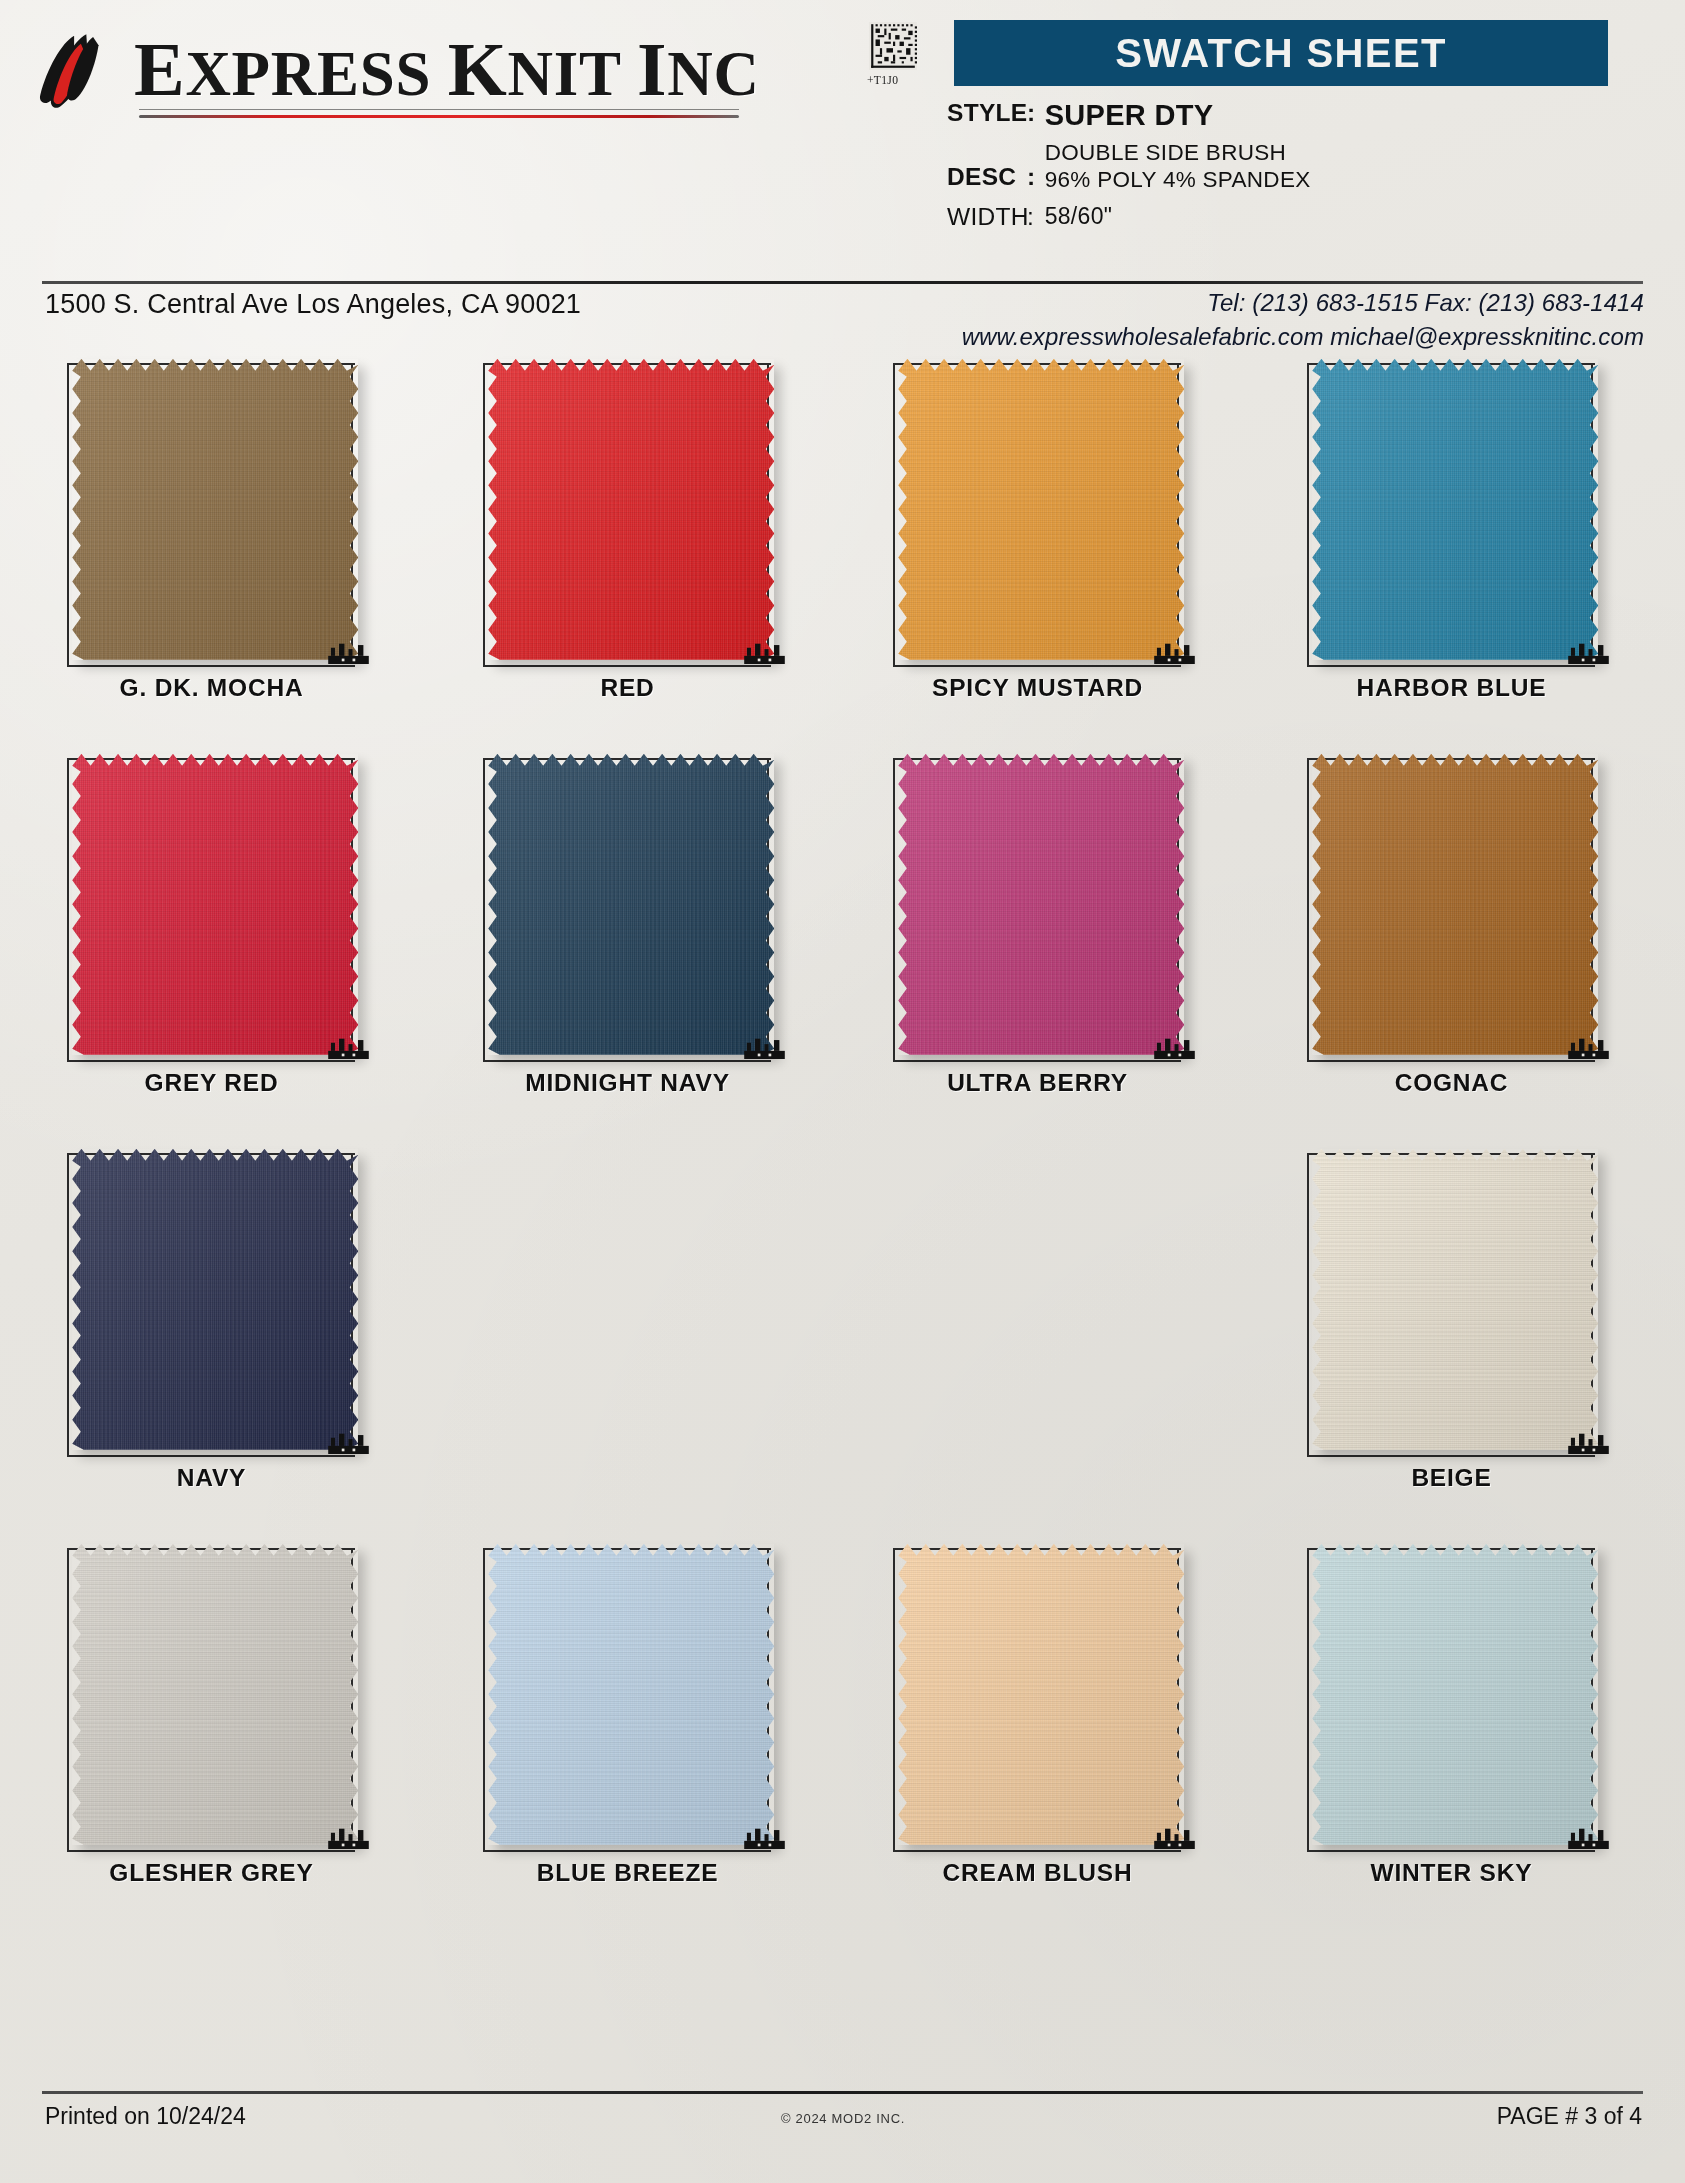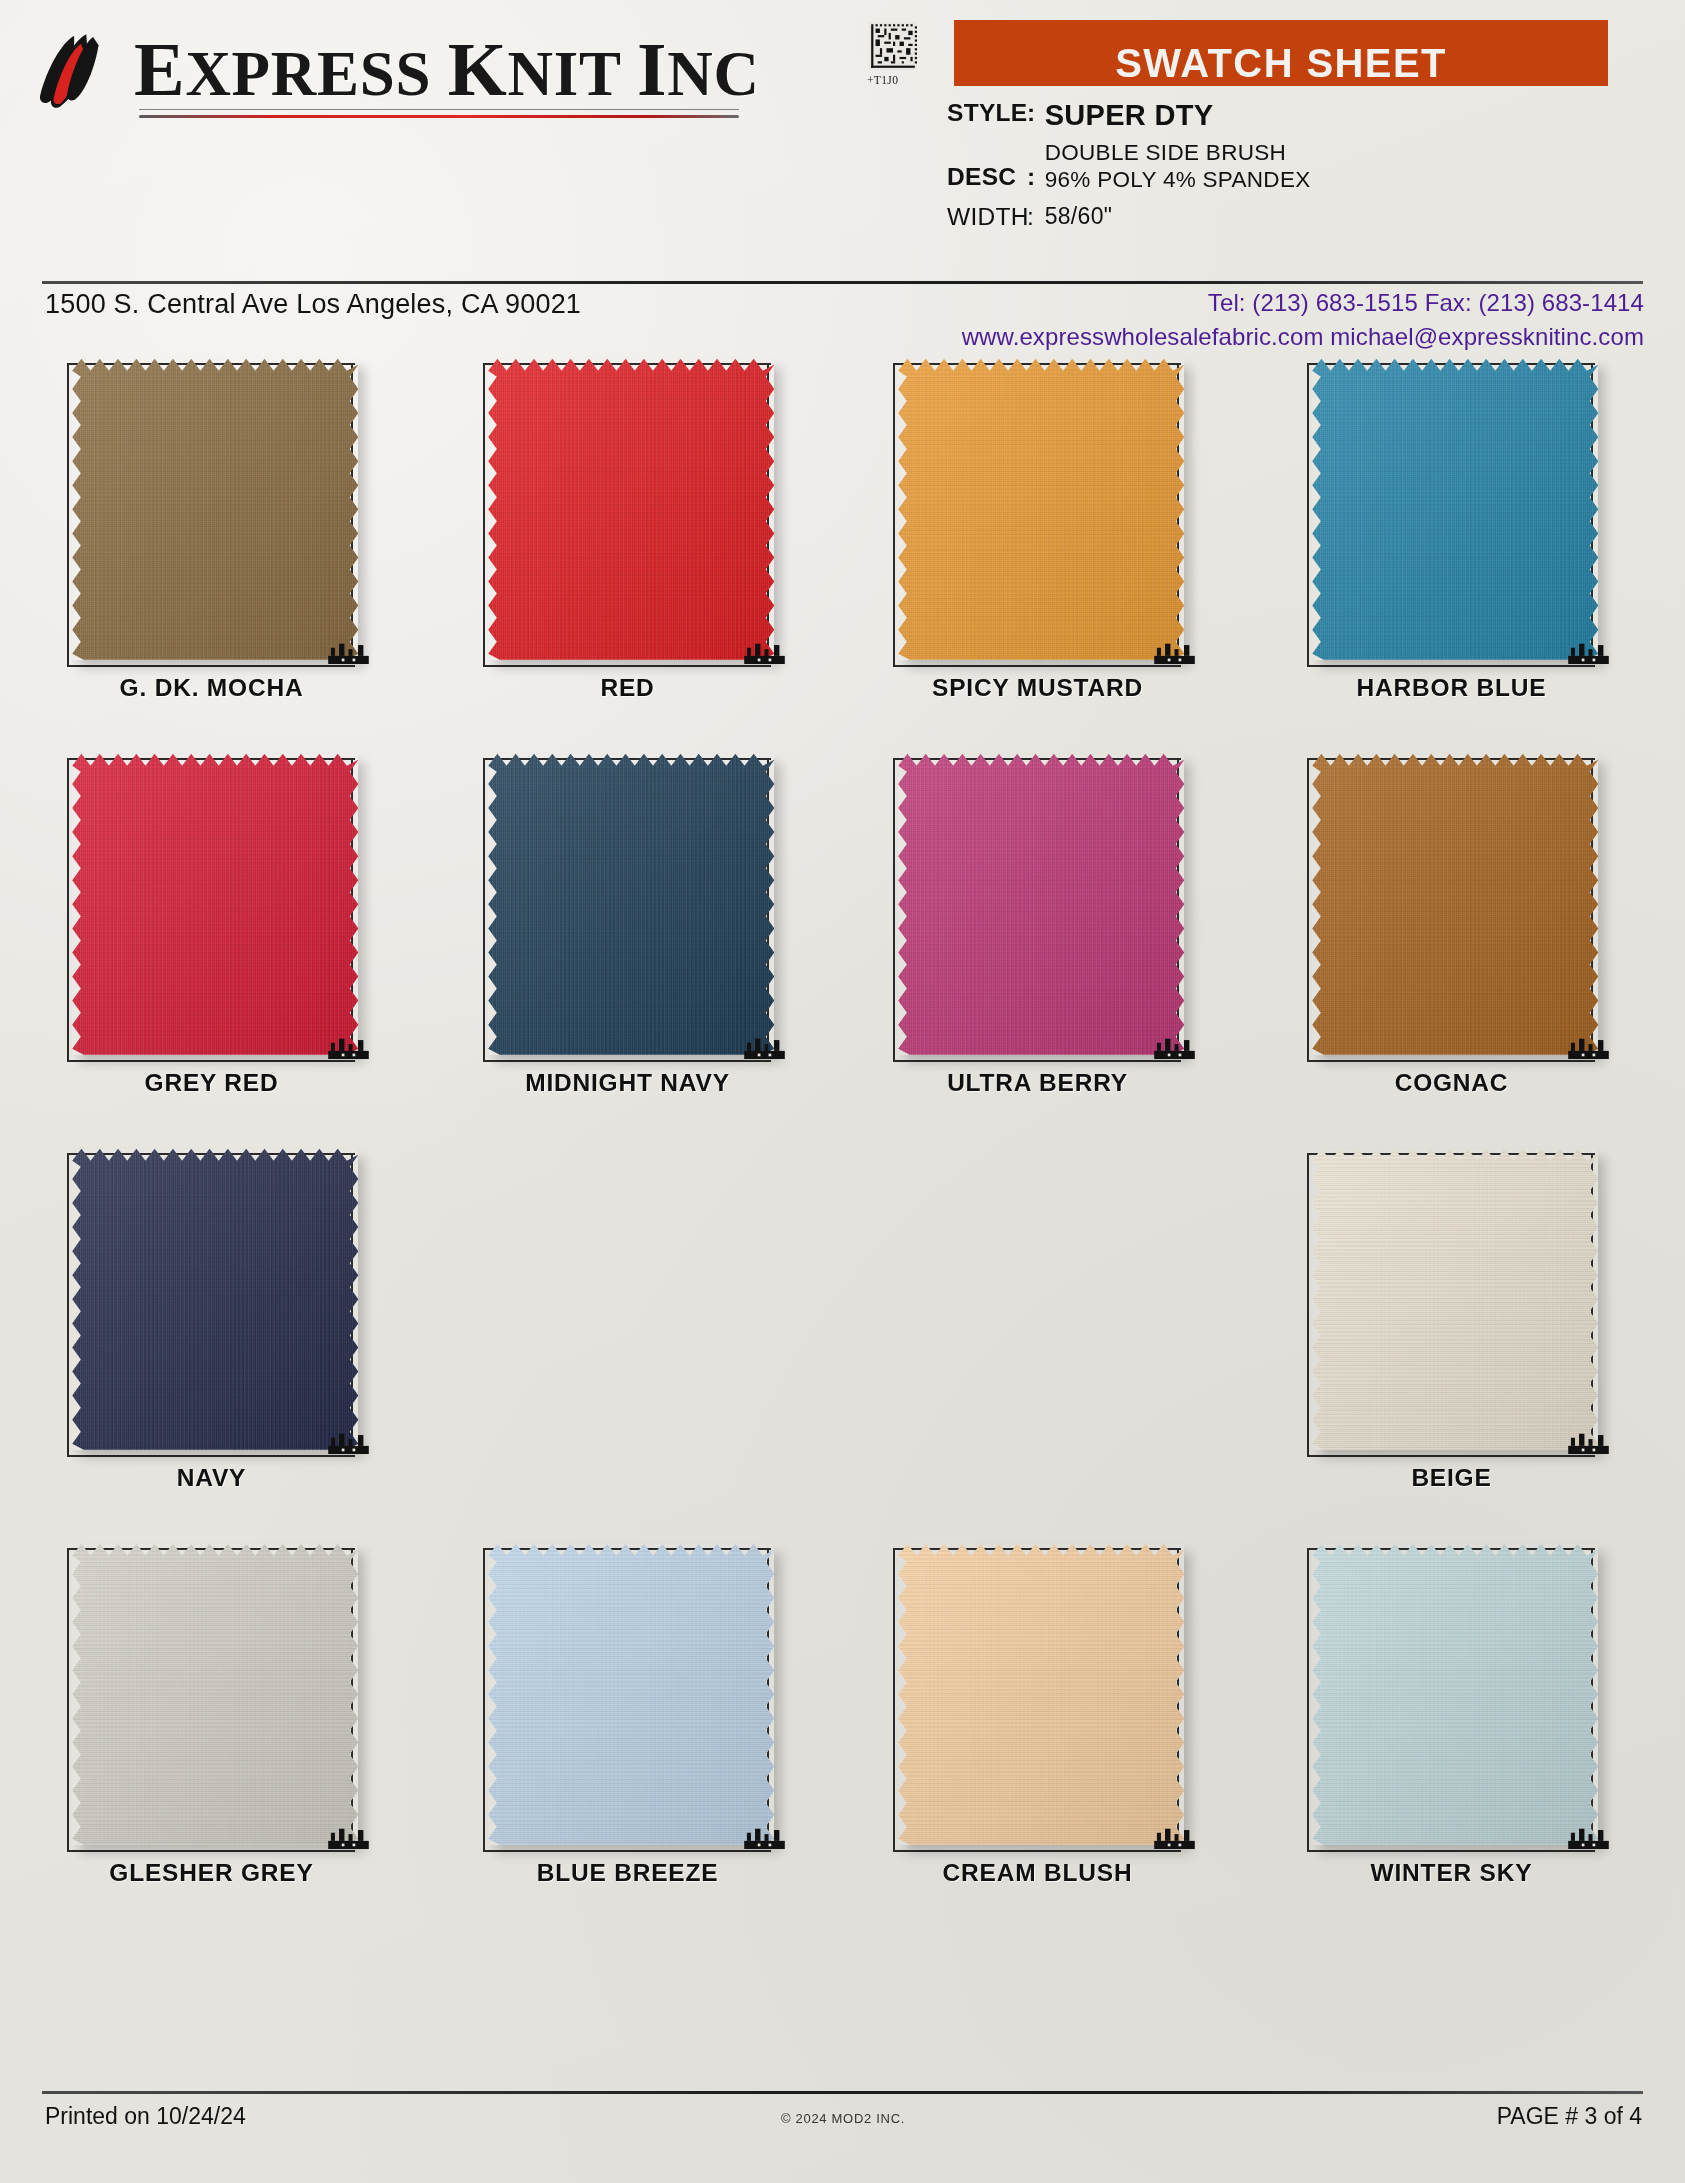--- a/index.html
+++ b/index.html
@@ -40,42 +40,42 @@
     border-radius:2px;}
   .brand-rule2{position:absolute;left:106px;top:80px;width:600px;height:1.4px;background:#2a2a2a;opacity:.55;}
 
   
   .dmx{position:absolute;left:869px;top:22px;width:48px;height:48px;}
   .dmx-label{position:absolute;left:867px;top:74px;font-size:11.6px;color:#222;
     font-family:"Liberation Serif",serif;letter-spacing:0.3px;}
 
   .swatch-banner{
     position:absolute;left:954px;top:20.4px;width:654px;height:66px;
-    background:#c2410c;display:flex;align-items:flex-end;justify-content:center;
+    background:#0c4a6e;display:flex;align-items:center;justify-content:center;
   }
   .swatch-banner span{
     color:#f2f2f0;font-size:40px;font-weight:700;letter-spacing:1.4px;
     font-family:"Liberation Sans",sans-serif;
   }
 
   .meta{position:absolute;left:947px;top:99px;width:709px;}
   .meta-row{display:flex;align-items:flex-start;margin-bottom:2.7px;}
   .meta-key{width:80px;flex:none;font-size:24.5px;font-weight:700;color:#111;letter-spacing:0.3px;}
   .meta-colon{width:17.7px;flex:none;font-size:24.5px;font-weight:700;color:#111;}
   .meta-val{font-size:29px;font-weight:700;color:#111;letter-spacing:0.3px;}
   .meta-val.small{font-size:22.5px;font-weight:400;line-height:1.18;}
   .meta-key.thin{font-weight:400;}
   .meta-val.thin{font-weight:400;font-size:23px;}
 
   .hrule{position:absolute;left:42px;top:281px;width:1601px;height:2.7px;
     background:linear-gradient(90deg,#4a4a4a,#1e1e1e 40%,#1e1e1e 70%,#555);}
 
   .addr{position:absolute;left:45px;top:289px;font-size:27px;color:#121212;letter-spacing:0.2px;}
   .contact{position:absolute;right:42px;top:286px;text-align:right;}
-  .contact div{font-size:24px;color:#4c1d95;line-height:1.42;letter-spacing:0.1px;}
+  .contact div{font-size:24px;color:#0f172a;line-height:1.42;letter-spacing:0.1px;font-style:italic;}
 
   
   .grid{position:absolute;left:0;top:341px;width:1686px;}
   .row{position:relative;height:395px;}
   .cell{position:absolute;top:0;width:341px;height:395px;}
   .cell.c0{left:41px;}
   .cell.c1{left:457px;}
   .cell.c2{left:867px;}
   .cell.c3{left:1281px;}
 

